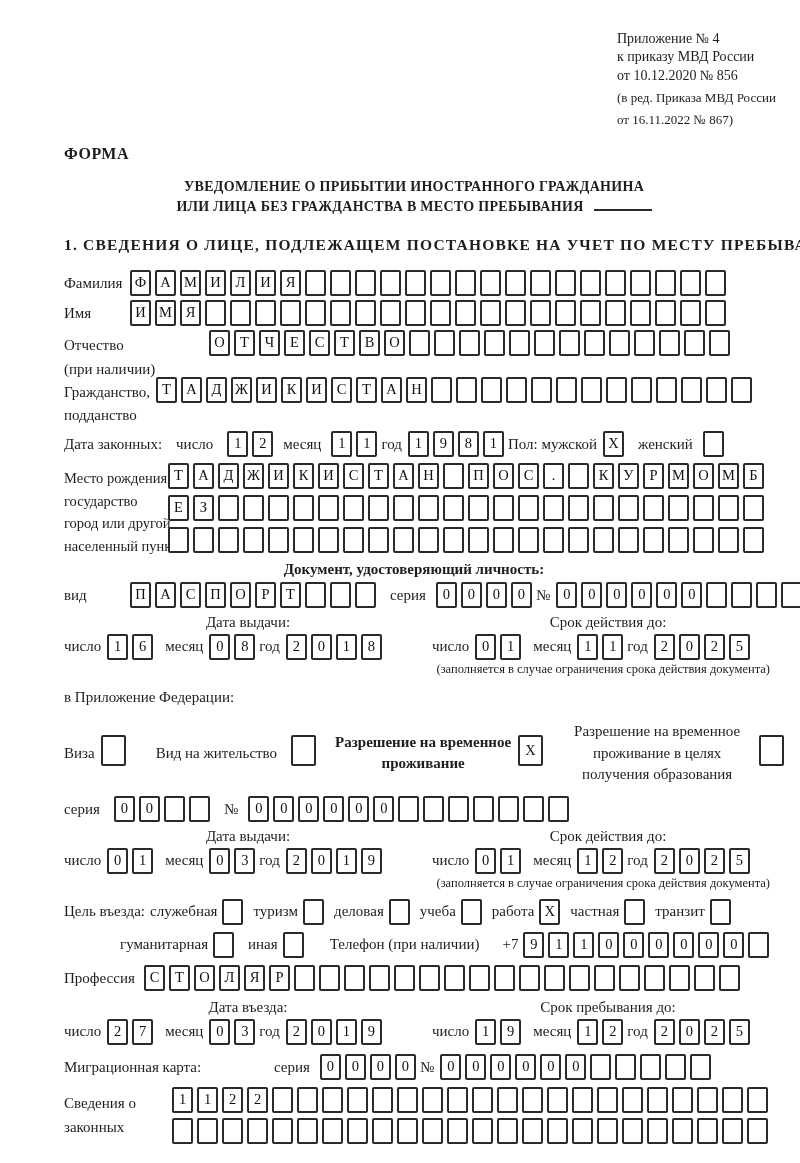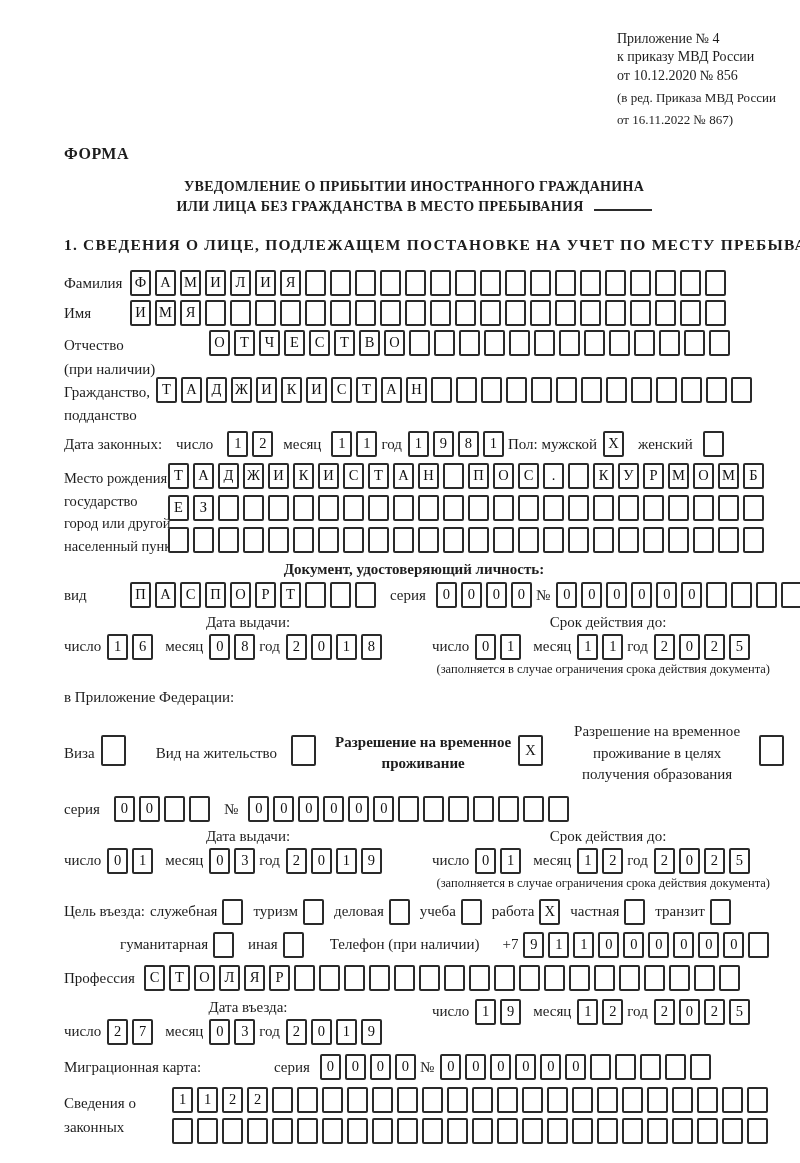--- a/index.html
+++ b/index.html
@@ -630,20 +630,21 @@
         <span class="dl">год</span>
         <span class="cells">
             <span class="cell">2</span>
             <span class="cell">0</span>
             <span class="cell">1</span>
             <span class="cell">9</span>
           </span>
       </div>
     </div>
     <div class="dcol-r">
+      <div class="dhead">Срок пребывания до:</div>
       <div class="dline">
         <span class="dl">число</span>
         <span class="cells">
             <span class="cell">1</span>
             <span class="cell">9</span>
           </span>
         <span class="dl" style="padding-left:8px">месяц</span>
         <span class="cells">
             <span class="cell">1</span>
             <span class="cell">2</span>

